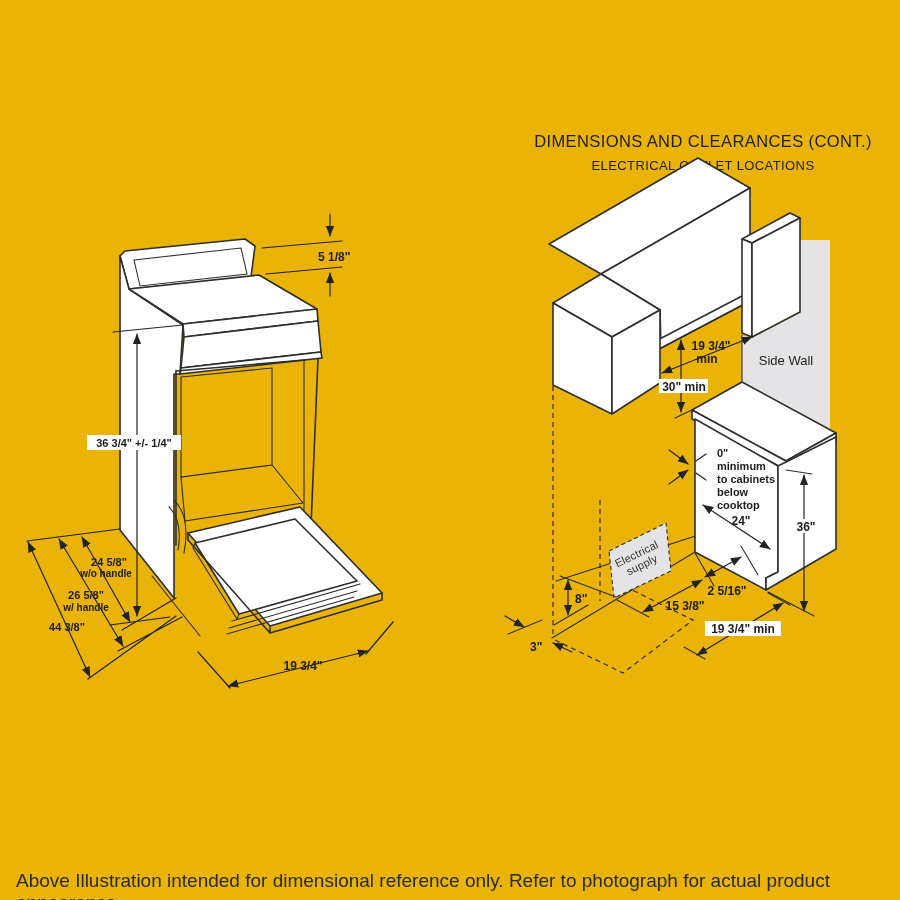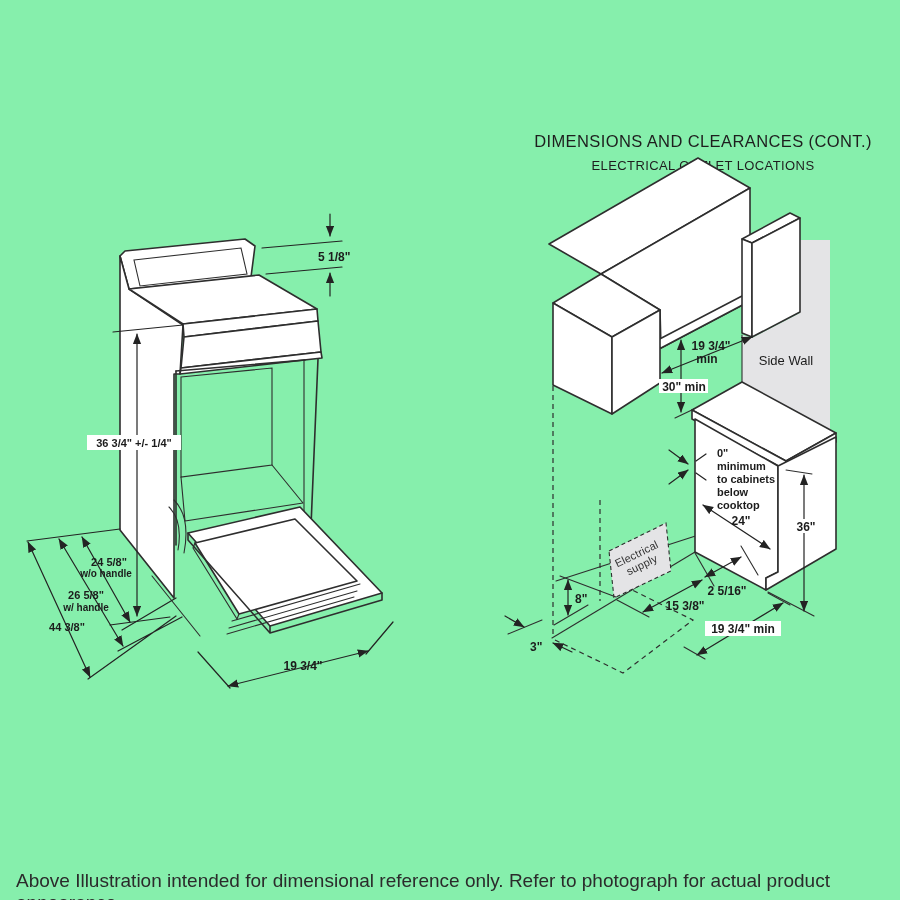--- a/index.html
+++ b/index.html
@@ -1,16 +1,16 @@
 <!DOCTYPE html>
 <html><head>
 <meta charset="utf-8">
 <style>
   html,body{margin:0;padding:0;background:#ffffff;}
-  #page{position:relative;width:900px;height:900px;background:#86efac;overflow:hidden;
+  #page{position:relative;width:900px;height:900px;background:#eab308;overflow:hidden;
         font-family:"Liberation Sans", sans-serif;}
   #titles{position:absolute;left:500px;top:132px;width:406px;text-align:center;color:#1e1e1e;}
   #titles .t1{font-size:16.5px;letter-spacing:.4px;}
   #titles .t2{font-size:13px;letter-spacing:.4px;margin-top:7px;}
   #caption{position:absolute;left:16px;top:870px;width:880px;font-size:19px;color:#2b2b2b;}
   svg{position:absolute;left:0;top:0;}
   .ln{fill:none;stroke:#2e2e2e;stroke-width:1.6;stroke-linejoin:round;stroke-linecap:round;}
   .lnw{fill:#ffffff;stroke:#2e2e2e;stroke-width:1.6;stroke-linejoin:round;}
   .thin{fill:none;stroke:#2e2e2e;stroke-width:1.1;stroke-linecap:round;}
   .dim{fill:none;stroke:#232323;stroke-width:1.2;stroke-linecap:round;}

